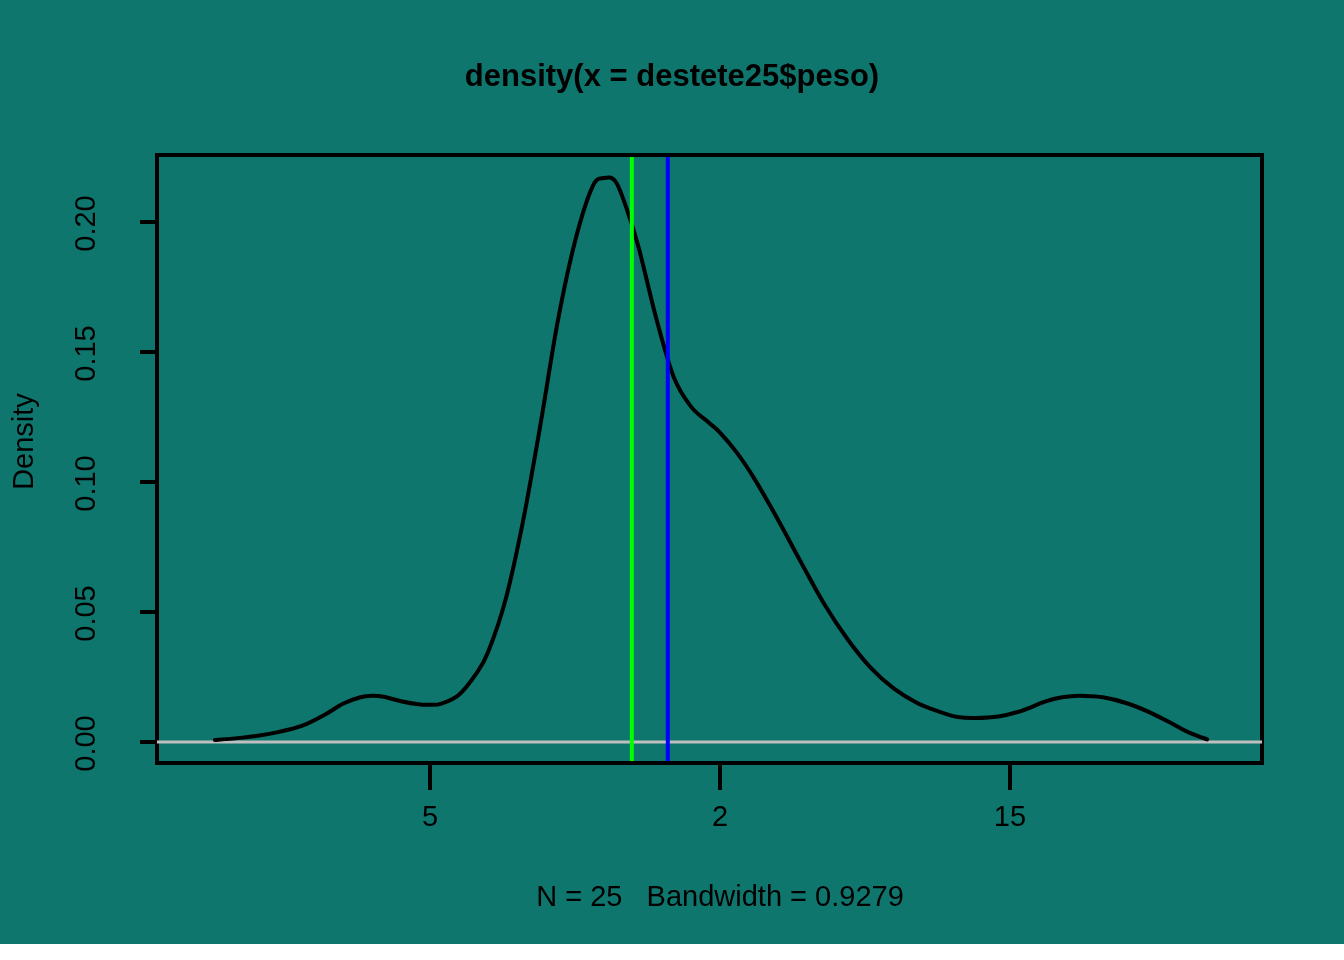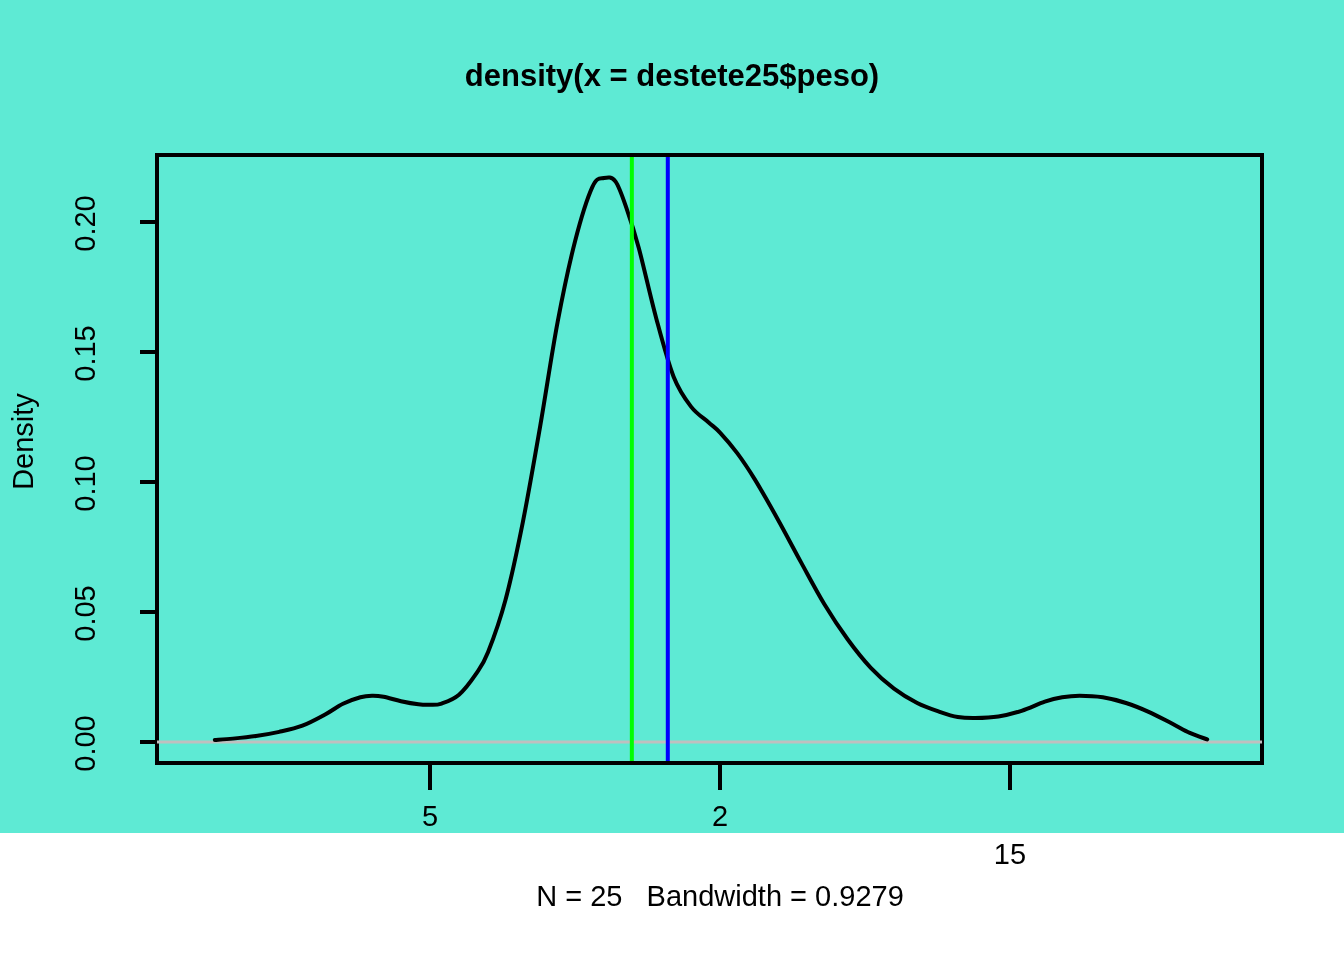--- a/index.html
+++ b/index.html
@@ -10,22 +10,22 @@
   body {
     width: 1344px;
     height: 960px;
     font-family: "Liberation Sans", sans-serif;
     color: #000000;
     overflow: hidden;
   }
   #figure {
     position: relative;
     width: 1344px;
-    height: 833px;
-    background: #5eead4;
+    height: 944px;
+    background: #0f766e;
   }
   #plot-title {
     position: absolute;
     left: 0;
     top: 58px;
     width: 1344px;
     text-align: center;
     font-size: 31px;
     font-weight: bold;
     letter-spacing: 0px;
@@ -107,21 +107,21 @@
     <line id="baseline-line" x1="157" y1="742" x2="1262" y2="742" stroke="#bfbfbf" stroke-width="3"></line>
 
     <path id="density-curve" fill="none" stroke="#000000" stroke-width="4" stroke-linejoin="round" stroke-linecap="round" d="M 214.82 739.92 C 217.82 739.70, 225.94 739.27, 232.80 738.62 C 239.66 737.97, 248.27 737.15, 256.00 736.02 C 263.73 734.89, 271.47 733.59, 279.20 731.86 C 286.93 730.13, 294.67 728.57, 302.40 725.62 C 310.13 722.67, 318.83 717.82, 325.60 714.18 C 332.37 710.54, 337.20 706.60, 343.00 703.78 C 348.80 700.96, 355.57 698.62, 360.40 697.28 C 365.23 695.94, 368.13 695.81, 372.00 695.72 C 375.87 695.63, 378.77 695.85, 383.60 696.76 C 388.43 697.67, 395.20 699.92, 401.00 701.18 C 406.80 702.44, 413.57 703.69, 418.40 704.30 C 423.23 704.91, 426.13 704.95, 430.00 704.82 C 433.87 704.69, 436.77 705.21, 441.60 703.52 C 446.43 701.83, 453.20 699.71, 459.00 694.68 C 464.80 689.65, 471.57 680.42, 476.40 673.36 C 481.23 666.30, 483.17 664.48, 488.00 652.30 C 492.83 640.12, 499.60 621.97, 505.40 600.30 C 511.20 578.63, 517.00 551.33, 522.80 522.30 C 528.60 493.27, 534.40 459.47, 540.20 426.10 C 546.00 392.73, 551.80 352.87, 557.60 322.10 C 563.40 291.33, 569.20 264.03, 575.00 241.50 C 580.80 218.97, 587.57 197.47, 592.40 186.90 C 597.23 176.33, 600.13 178.93, 604.00 178.06 C 607.87 177.19, 611.73 176.33, 615.60 181.70 C 619.47 187.07, 623.33 199.25, 627.20 210.30 C 631.07 221.35, 633.97 230.02, 638.80 248.00 C 643.63 265.98, 650.40 296.75, 656.20 318.20 C 662.00 339.65, 667.80 361.97, 673.60 376.70 C 679.40 391.43, 685.20 399.02, 691.00 406.60 C 696.80 414.18, 703.57 417.87, 708.40 422.20 C 713.23 426.53, 715.17 427.40, 720.00 432.60 C 724.83 437.80, 731.60 445.60, 737.40 453.40 C 743.20 461.20, 748.03 468.35, 754.80 479.40 C 761.57 490.45, 770.27 505.83, 778.00 519.70 C 785.73 533.57, 793.47 548.52, 801.20 562.60 C 808.93 576.68, 816.67 591.42, 824.40 604.20 C 832.13 616.98, 839.87 628.68, 847.60 639.30 C 855.33 649.92, 863.07 659.67, 870.80 667.90 C 878.53 676.13, 886.27 682.85, 894.00 688.70 C 901.73 694.55, 909.47 699.10, 917.20 703.00 C 924.93 706.90, 933.63 709.76, 940.40 712.10 C 947.17 714.44, 952.00 716.04, 957.80 717.04 C 963.60 718.04, 968.43 718.17, 975.20 718.08 C 981.97 717.99, 990.67 717.73, 998.40 716.52 C 1006.13 715.31, 1013.87 713.27, 1021.60 710.80 C 1029.33 708.33, 1038.03 703.95, 1044.80 701.70 C 1051.57 699.45, 1056.40 698.28, 1062.20 697.28 C 1068.00 696.28, 1072.83 695.72, 1079.60 695.72 C 1086.37 695.72, 1095.07 696.07, 1102.80 697.28 C 1110.53 698.49, 1118.27 700.53, 1126.00 703.00 C 1133.73 705.47, 1141.47 708.63, 1149.20 712.10 C 1156.93 715.57, 1165.63 720.33, 1172.40 723.80 C 1179.17 727.27, 1184.00 730.30, 1189.80 732.90 C 1195.60 735.50, 1204.30 738.32, 1207.20 739.40"></path>
 
     <line id="vline-mean" stroke="#00ff00" stroke-width="4" x1="631.84" x2="631.84" y1="157" y2="761"></line>
     <line id="vline-median" stroke="#0000ff" stroke-width="4" x1="667.8" x2="667.8" y1="157" y2="761"></line>
   </svg>
 
   <div class="tick-label xtick-label" style="left:390px; top:800px;">5</div>
   <div class="tick-label xtick-label" style="left:680px; top:800px;">2</div>
-  <div class="tick-label xtick-label" style="left:970px; top:800px;margin-top:38px;">15</div>
+  <div class="tick-label xtick-label" style="left:970px; top:800px;">15</div>
 
   <div class="tick-label ytick-label" style="left:40px; top:727px;">0.00</div>
   <div class="tick-label ytick-label" style="left:40px; top:597px;">0.05</div>
   <div class="tick-label ytick-label" style="left:40px; top:467px;">0.10</div>
   <div class="tick-label ytick-label" style="left:40px; top:337px;">0.15</div>
   <div class="tick-label ytick-label" style="left:40px; top:207px;">0.20</div>
 
   <div id="xlab-caption">N = 25   Bandwidth = 0.9279</div>
 
 </div>

